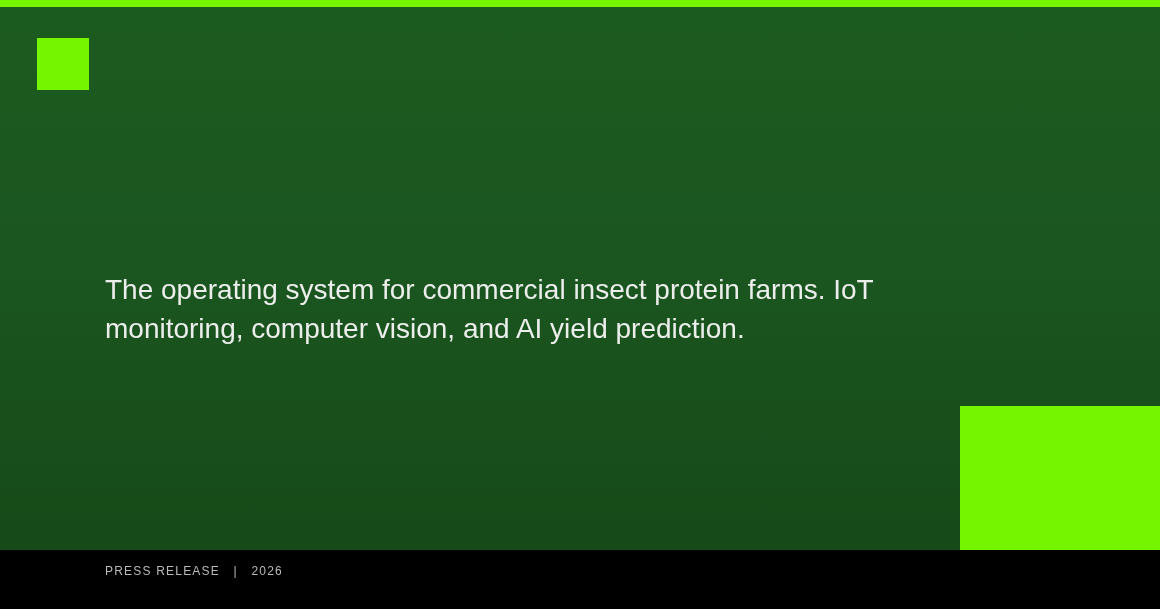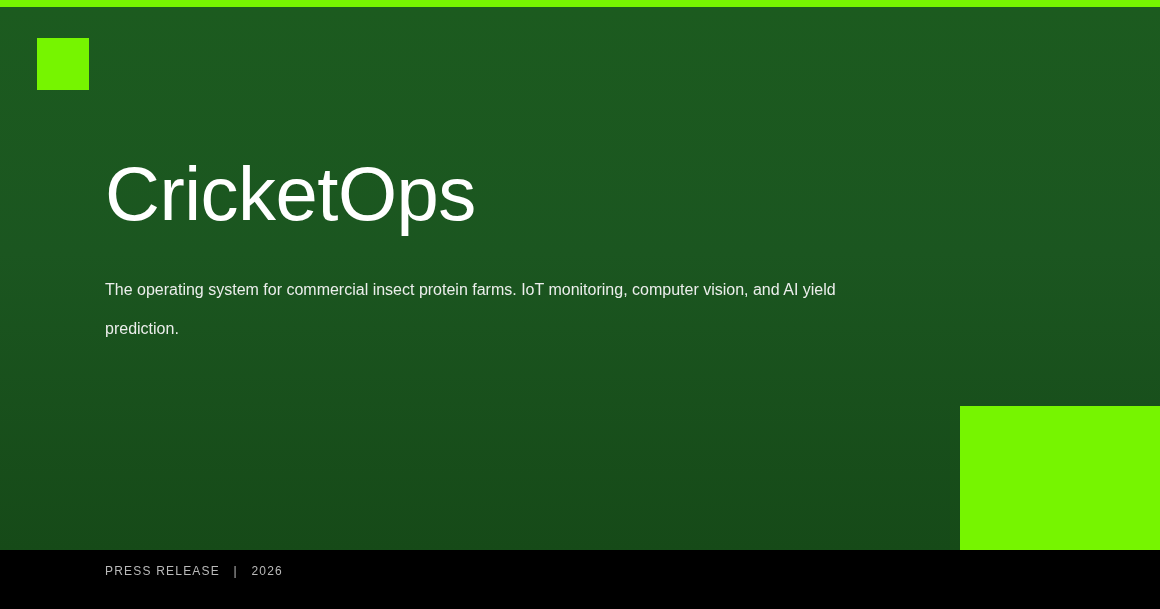--- a/index.html
+++ b/index.html
@@ -72,21 +72,21 @@
     letter-spacing: -0.5px;
     white-space: nowrap;
   }
 
   .slide-subtitle {
     position: absolute;
     left: 105px;
     top: 270px;
     margin: 0;
     width: 800px;
-    font-size: 16px;
+    font-size: 28px;
     font-weight: 400;
     line-height: 39px;
     color: #eceeec;
   }
 
   
   .footer {
     position: absolute;
     left: 0;
     top: 550px;
@@ -120,21 +120,20 @@
   <div class="top-accent-bar"></div>
 
   <div class="stage">
 
     <div class="accent-square"></div>
 
     <div class="accent-block"></div>
 
   </div>
 
-  <h1 class="slide-title">CricketOps</h1>
 
   <p class="slide-subtitle">The operating system for commercial insect protein farms. IoT monitoring, computer vision, and AI yield prediction.</p>
 
   <div class="footer"></div>
 
   <div class="footer-text">
     <span>PRESS RELEASE</span>
     <span class="footer-sep">|</span>
     <span>2026</span>
   </div>

